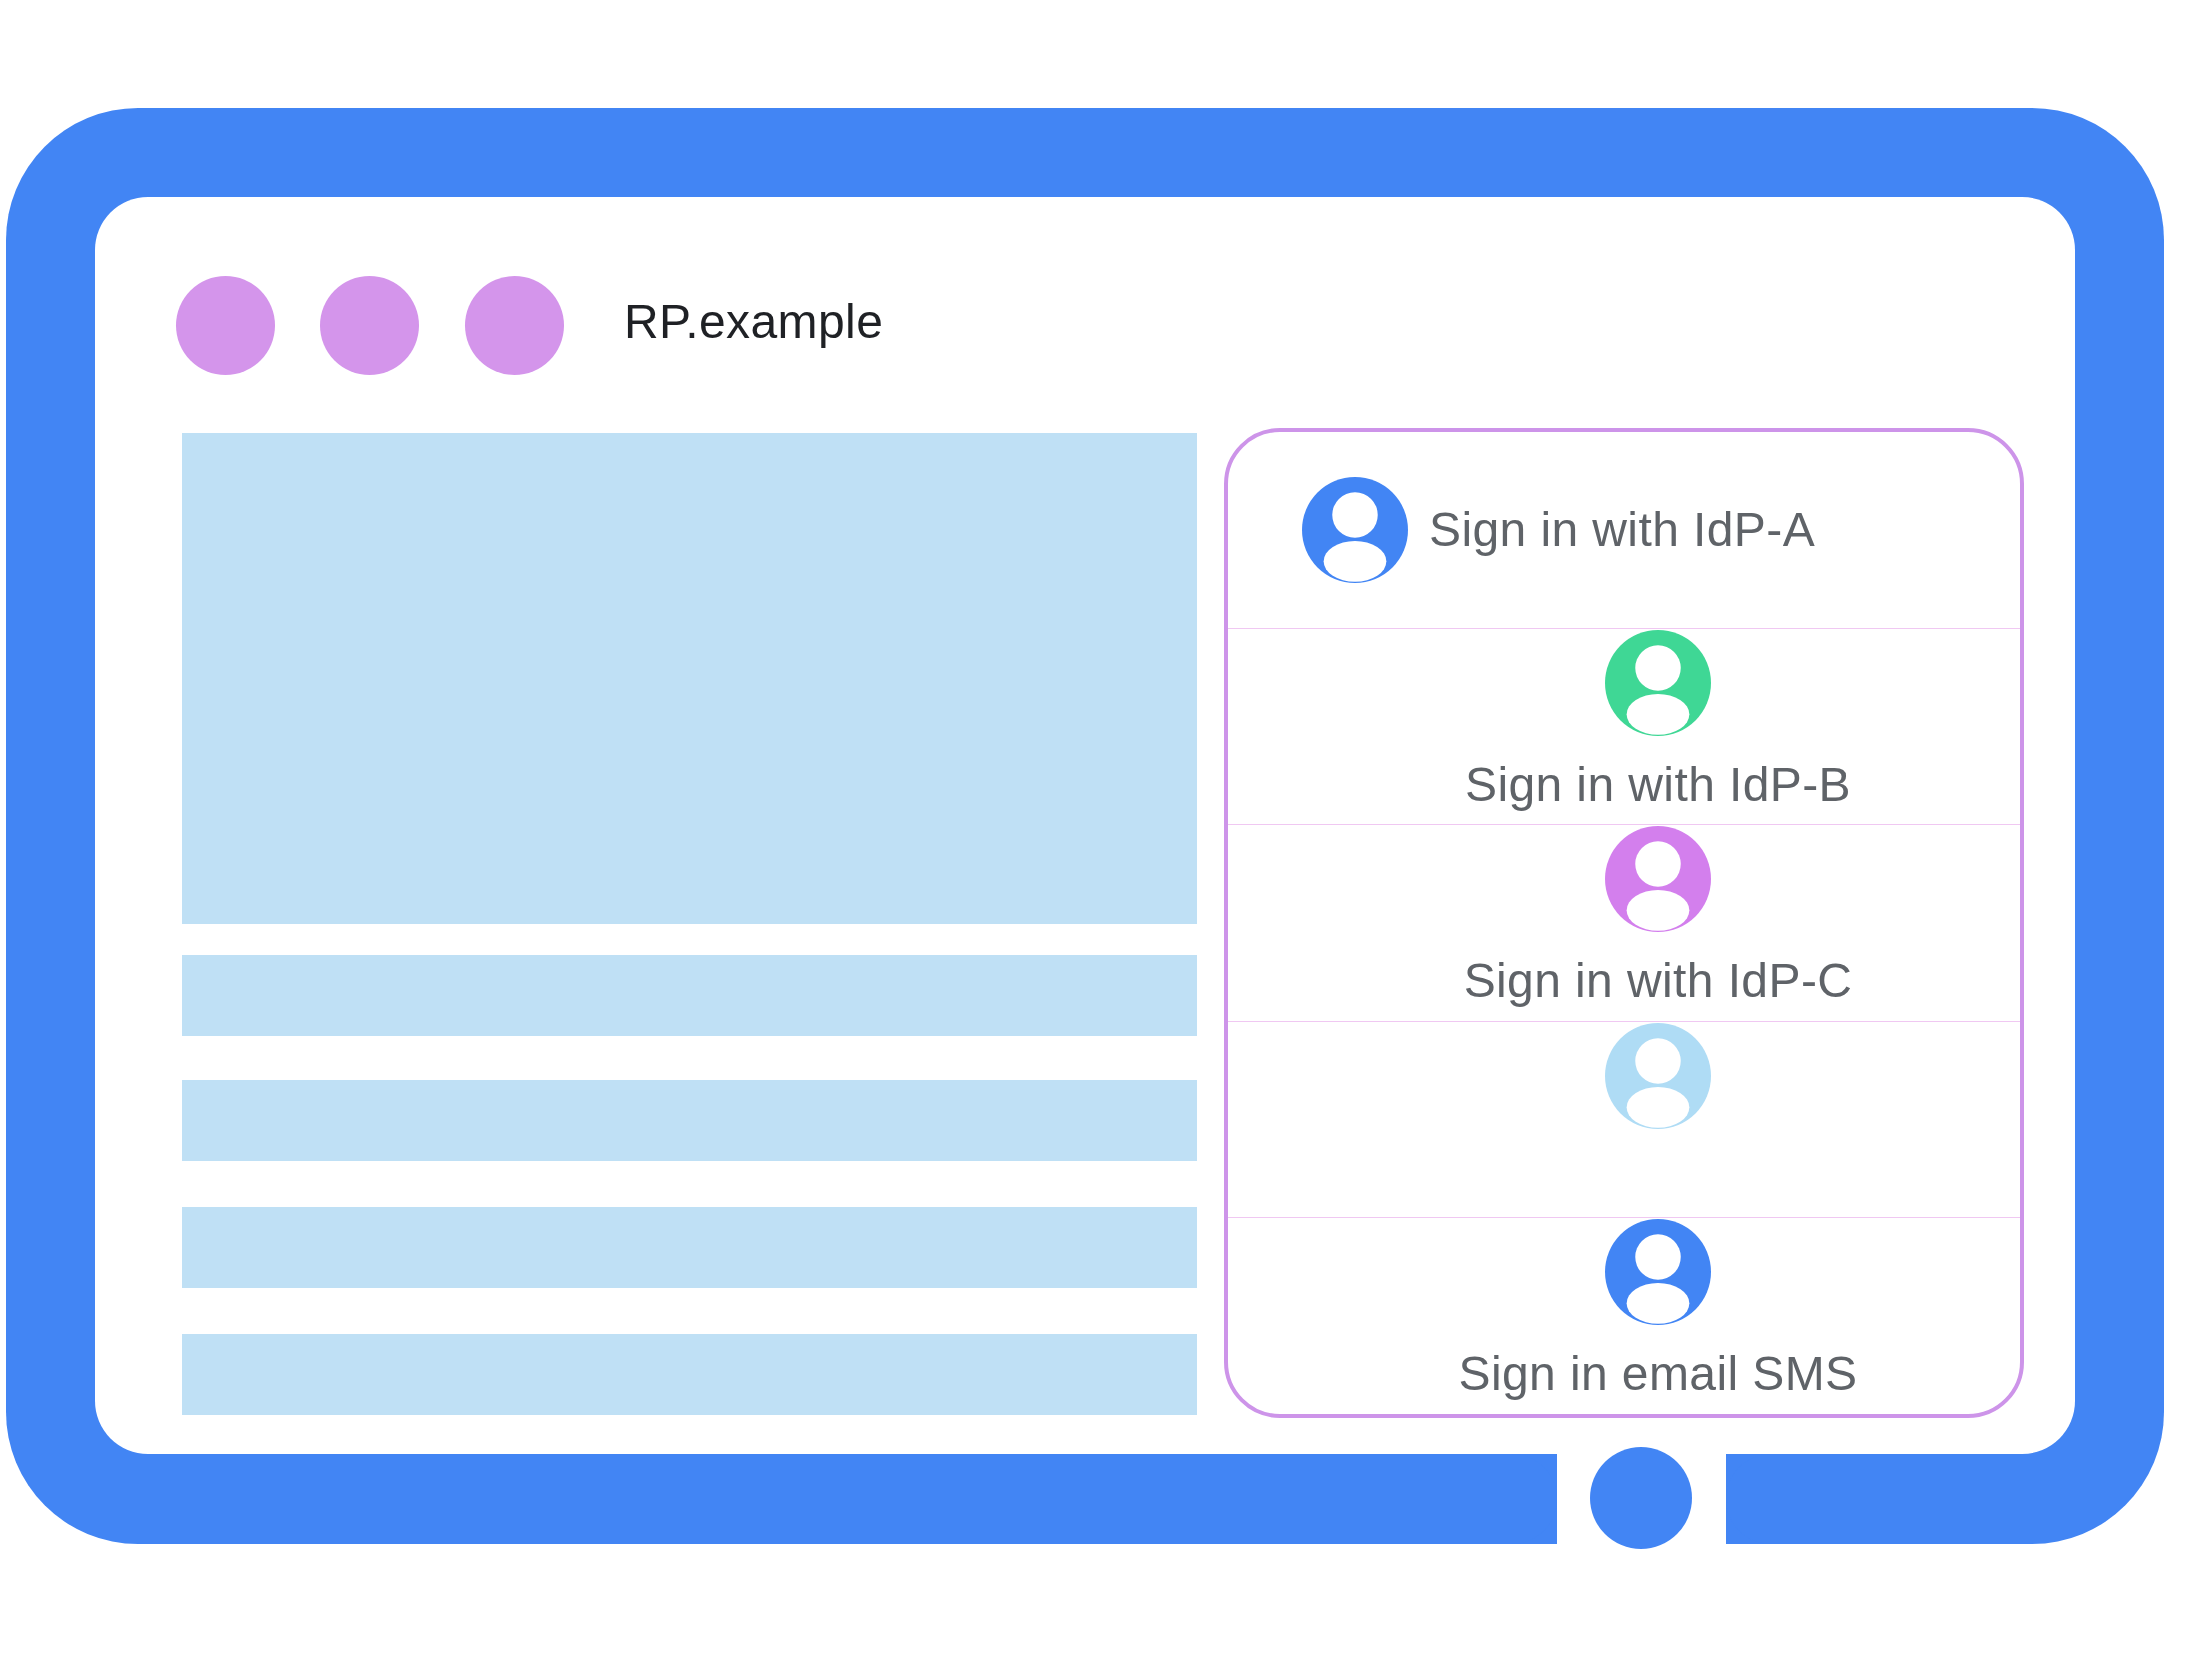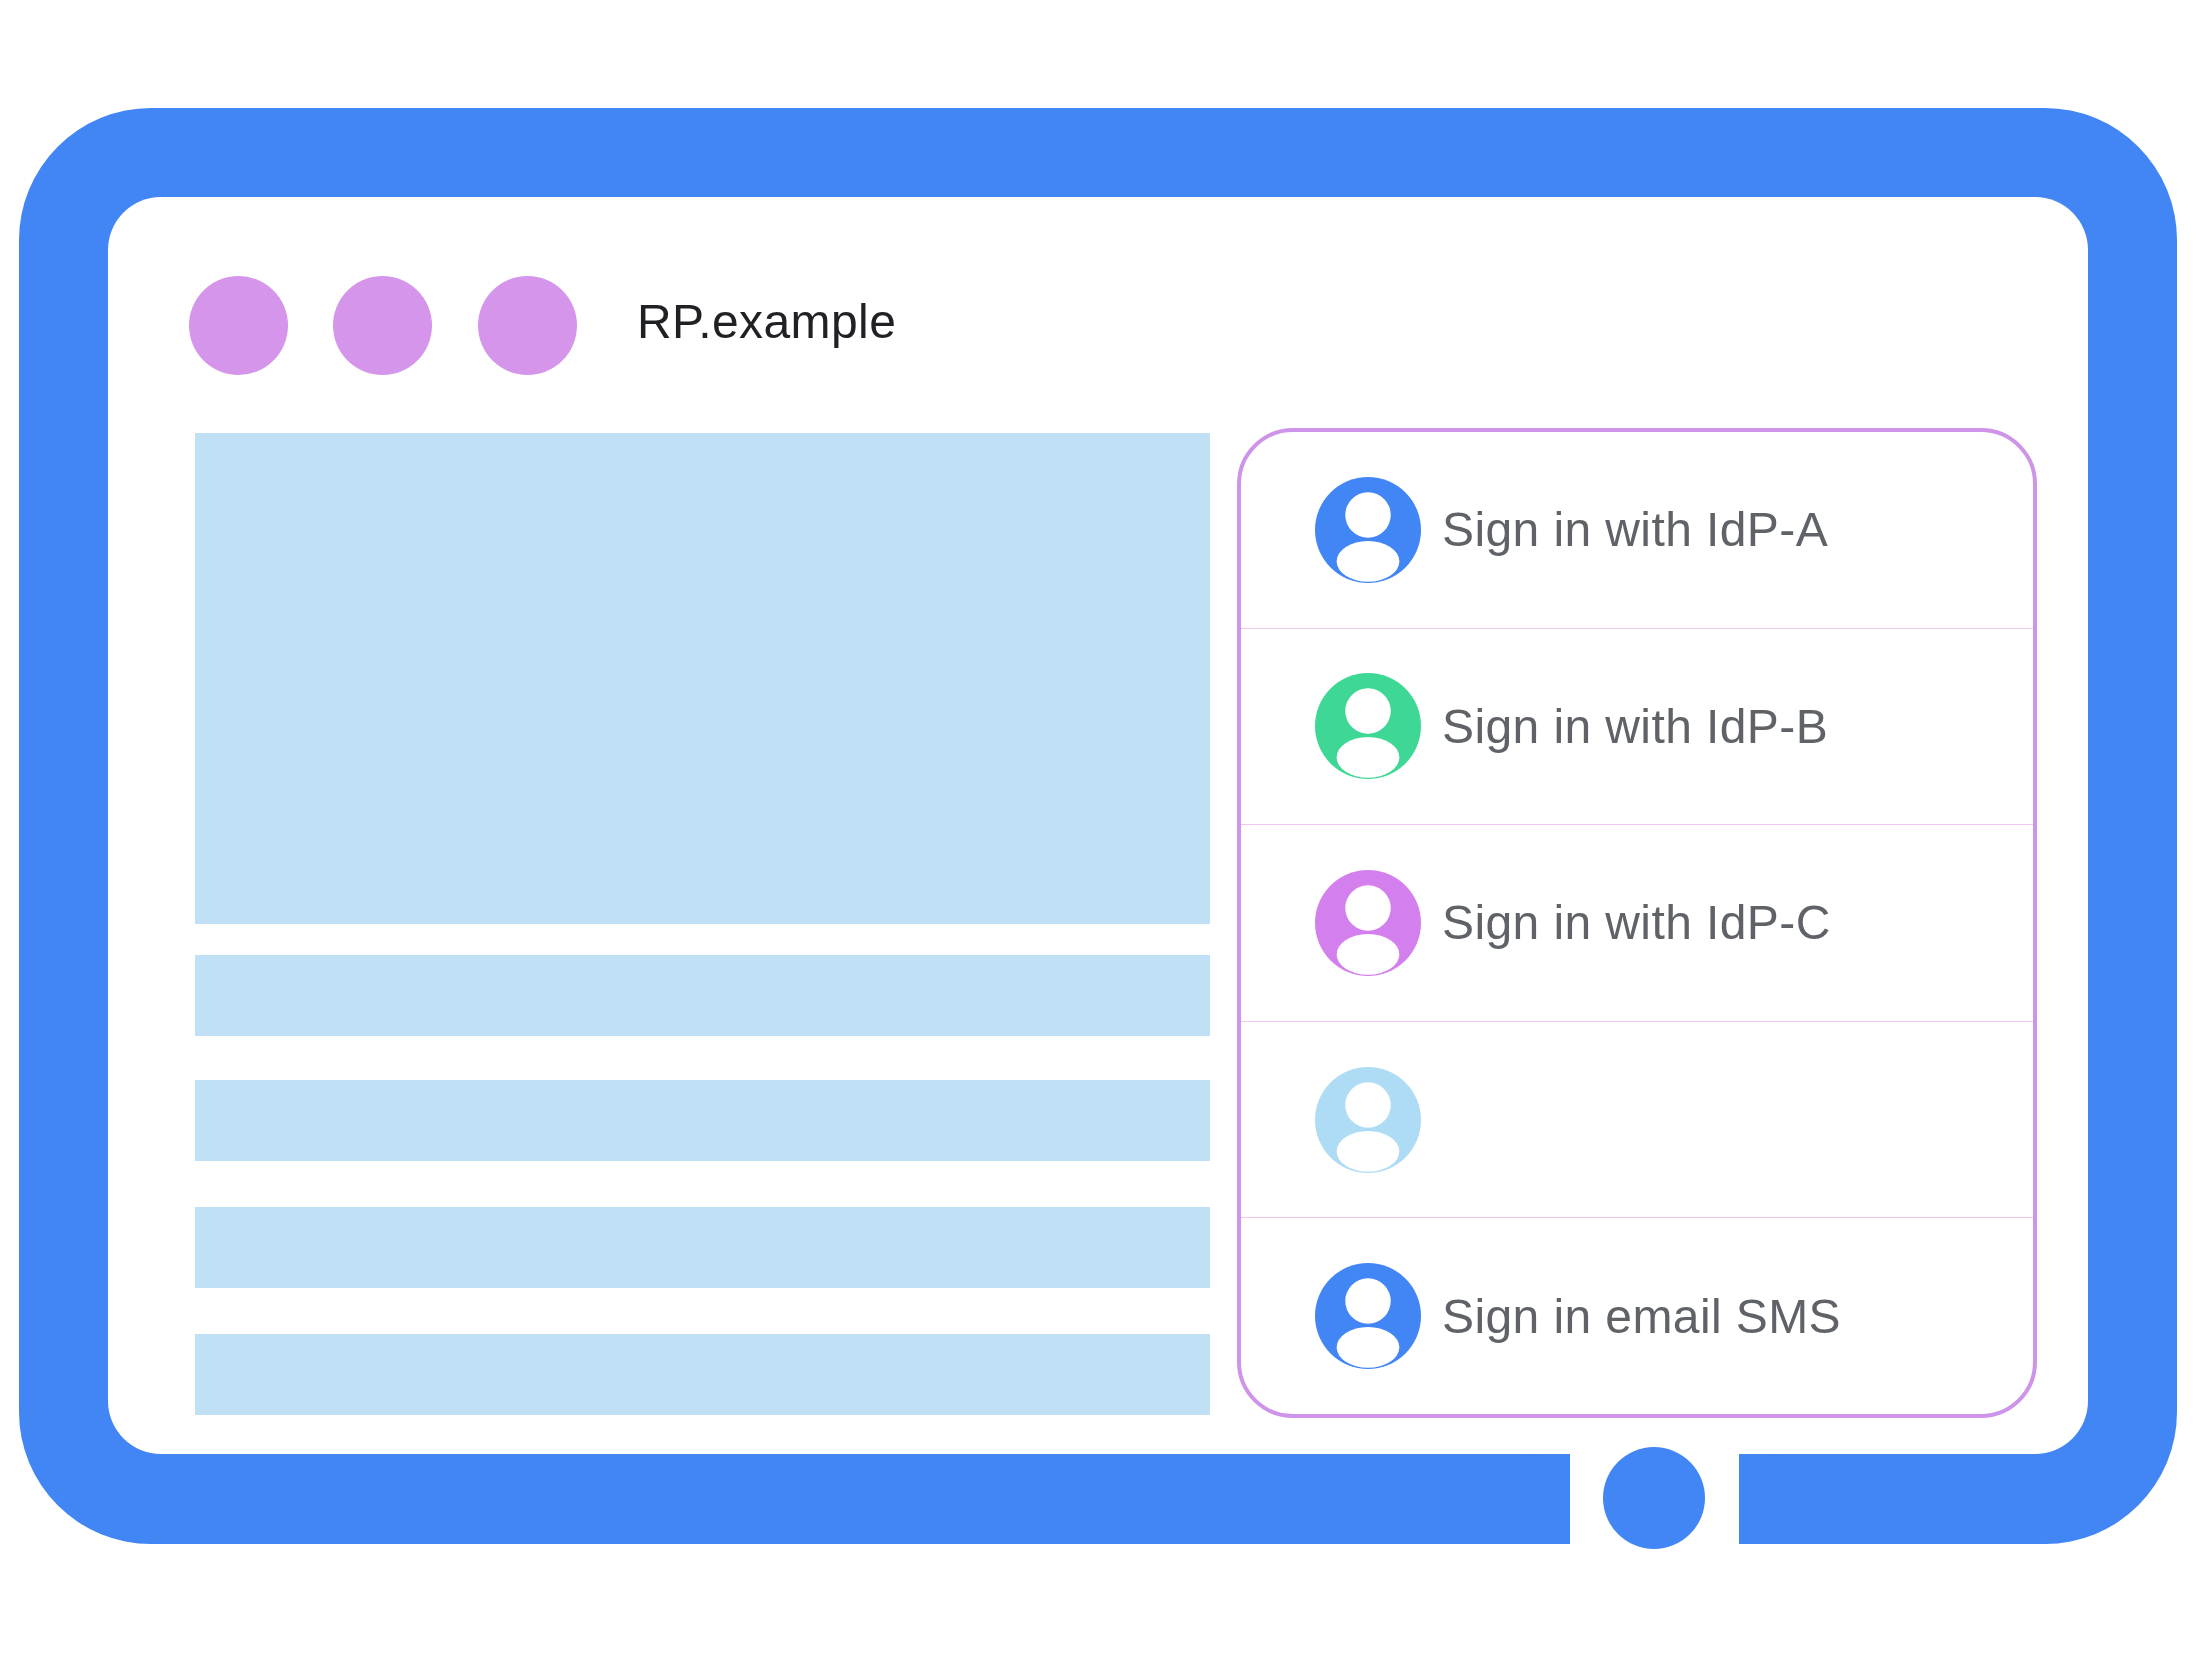--- a/index.html
+++ b/index.html
@@ -10,21 +10,21 @@
     --panel-divider-pink:#F0C8F2;
     --label-gray:#5F6368;
     --title-black:#1F2125;
   }
   html,body{margin:0;padding:0;background:#ffffff;}
   body{
     width:2206px;height:1654px;position:relative;overflow:hidden;
     font-family:"Liberation Sans", sans-serif;
   }
   .frame{
-    position:absolute;left:19px;top:108px;width:2158px;height:1436px;
+    position:absolute;left:6px;top:108px;width:2158px;height:1436px;
     background:var(--frame-blue);border-radius:132px;
   }
   .screen{
     position:absolute;left:89px;top:89px;width:1980px;height:1257px;
     background:#ffffff;border-radius:53px;
   }
   
   .bar-gap-cover{
     position:absolute;left:1551px;top:1346px;width:169px;height:90px;background:#ffffff;
   }
@@ -65,21 +65,21 @@
     position:absolute;left:1129px;top:231px;width:800px;height:990px;
     box-sizing:border-box;border:4.4px solid var(--panel-border-purple);
     border-radius:56px;background:#ffffff;
     display:flex;flex-direction:column;overflow:hidden;
   }
   .row{
     flex:1;display:flex;align-items:center;gap:21px;
     padding-left:74px;min-height:0;background:transparent;border:none;
     font-family:"Liberation Sans", sans-serif;text-align:left;cursor:pointer;
   }
-  .row + .row{border-top:1.8px solid var(--panel-divider-pink);}
+  .row + .row{border-top:1.8px solid var(--panel-divider-pink);flex-direction:column;}
   .avatar{width:106px;height:106px;flex:0 0 auto;display:block;}
   .avatar svg{display:block;width:106px;height:106px;}
   .label{
     font-size:48px;font-weight:500;color:var(--label-gray);
     letter-spacing:0.4px;white-space:nowrap;
   }
 </style>
 </head>
 <body>
 

